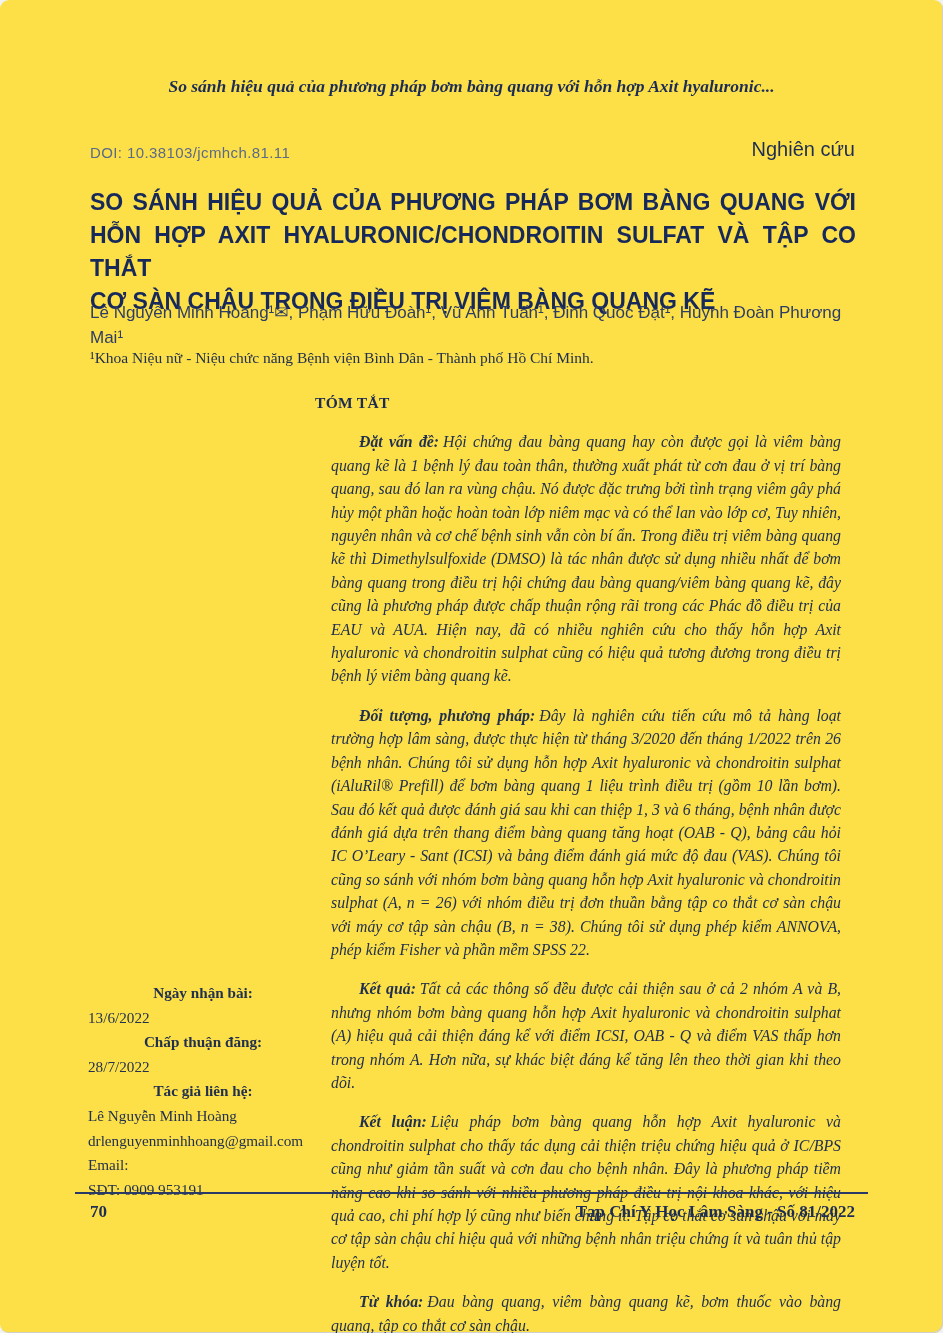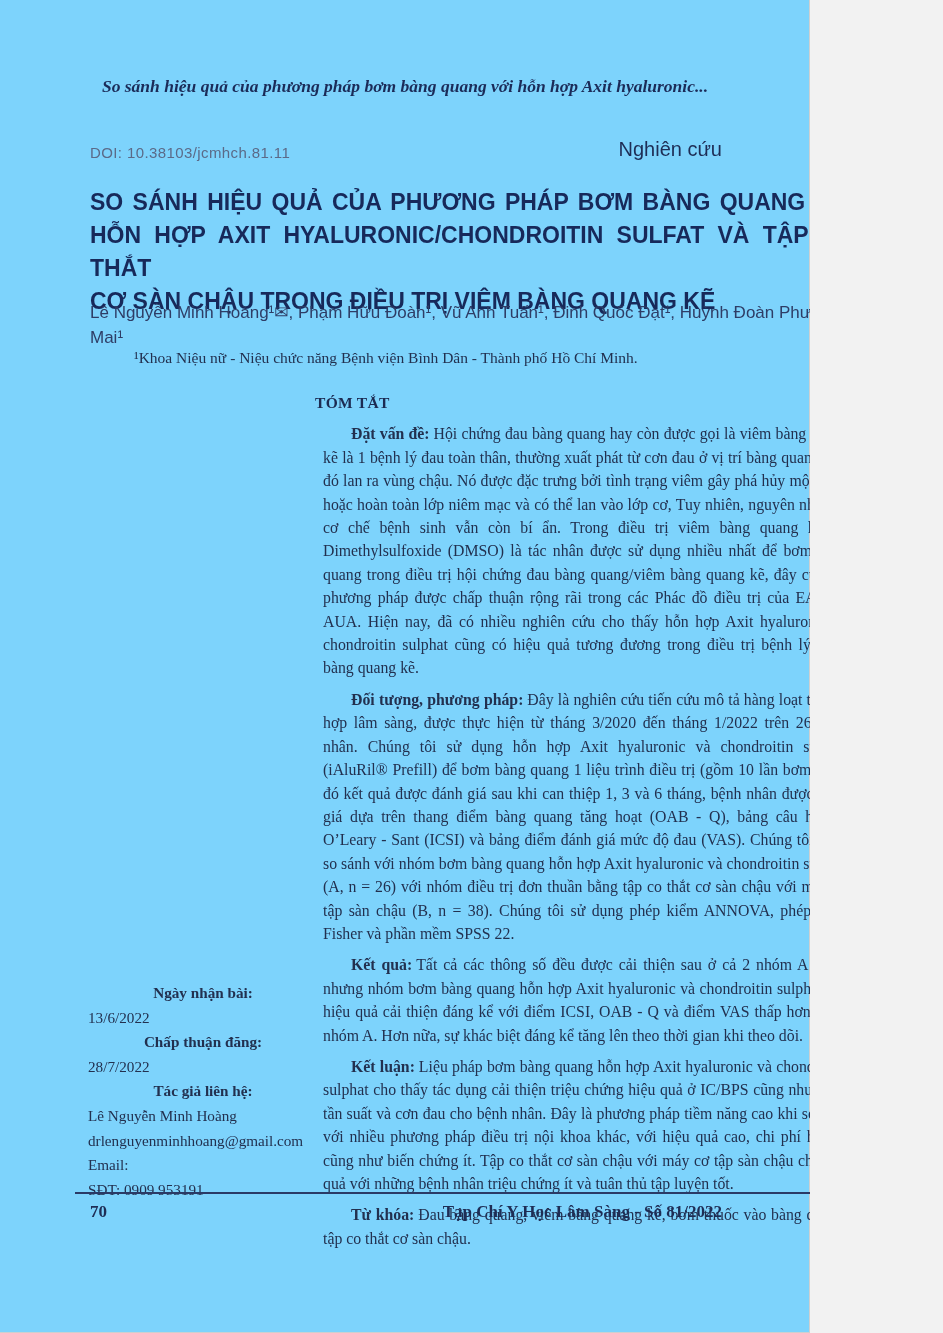--- a/index.html
+++ b/index.html
@@ -1,24 +1,25 @@
 <!DOCTYPE html>
 <html><head>
 <meta charset="utf-8">
 <style>
   html, body { margin: 0; padding: 0; background: #f2f2f2; }
   .page {
     position: relative;
-    width: 810px;
+    width: 943px;
     height: 1333px;
-    background: #7dd3fc;
+    background: #fde047;
     font-family: "Liberation Serif", serif;
     color: #22304f;
     overflow: hidden;
     box-shadow: inset -1px -1px 0 #cfcfcf;
+    border-radius: 9px;
   }
 
   
   .running-head {
     position: absolute;
     top: 76px; left: 60px; right: 60px;
     text-align: center;
     font-family: "Liberation Serif", serif;
     font-style: italic;
     font-weight: bold;
@@ -71,21 +72,20 @@
     line-height: 25px;
     color: #2e3d66;
   }
   .affiliation {
     position: absolute;
     top: 349px; left: 90px;
     width: 766px;
     font-family: "Liberation Serif", serif;
     font-size: 15.5px;
     color: #22304f;
-    margin-left: 44px;
   }
 
   
   .abstract {
     position: absolute;
     top: 391px; left: 315px;
     width: 542px;
     font-family: "Liberation Serif", serif;
     font-size: 15.8px;
     line-height: 23.4px;
@@ -94,23 +94,24 @@
   .abstract-heading {
     font-family: Liberation Serif, serif;
     font-weight: bold;
     font-style: normal;
     font-size: 15.5px;
     letter-spacing: 0.3px;
     margin-bottom: 3px;
     color: #1c2b52;
   }
   .abs-p {
-    margin: 8px;
+    margin: 16px;
     text-align: justify;
     text-indent: 28px;
+    font-style: italic;
   }
   .abs-label {
     font-weight: bold;
     margin-right: 0.25em;
   }
 
   
   .meta {
     position: absolute;
     top: 981px; left: 88px;

